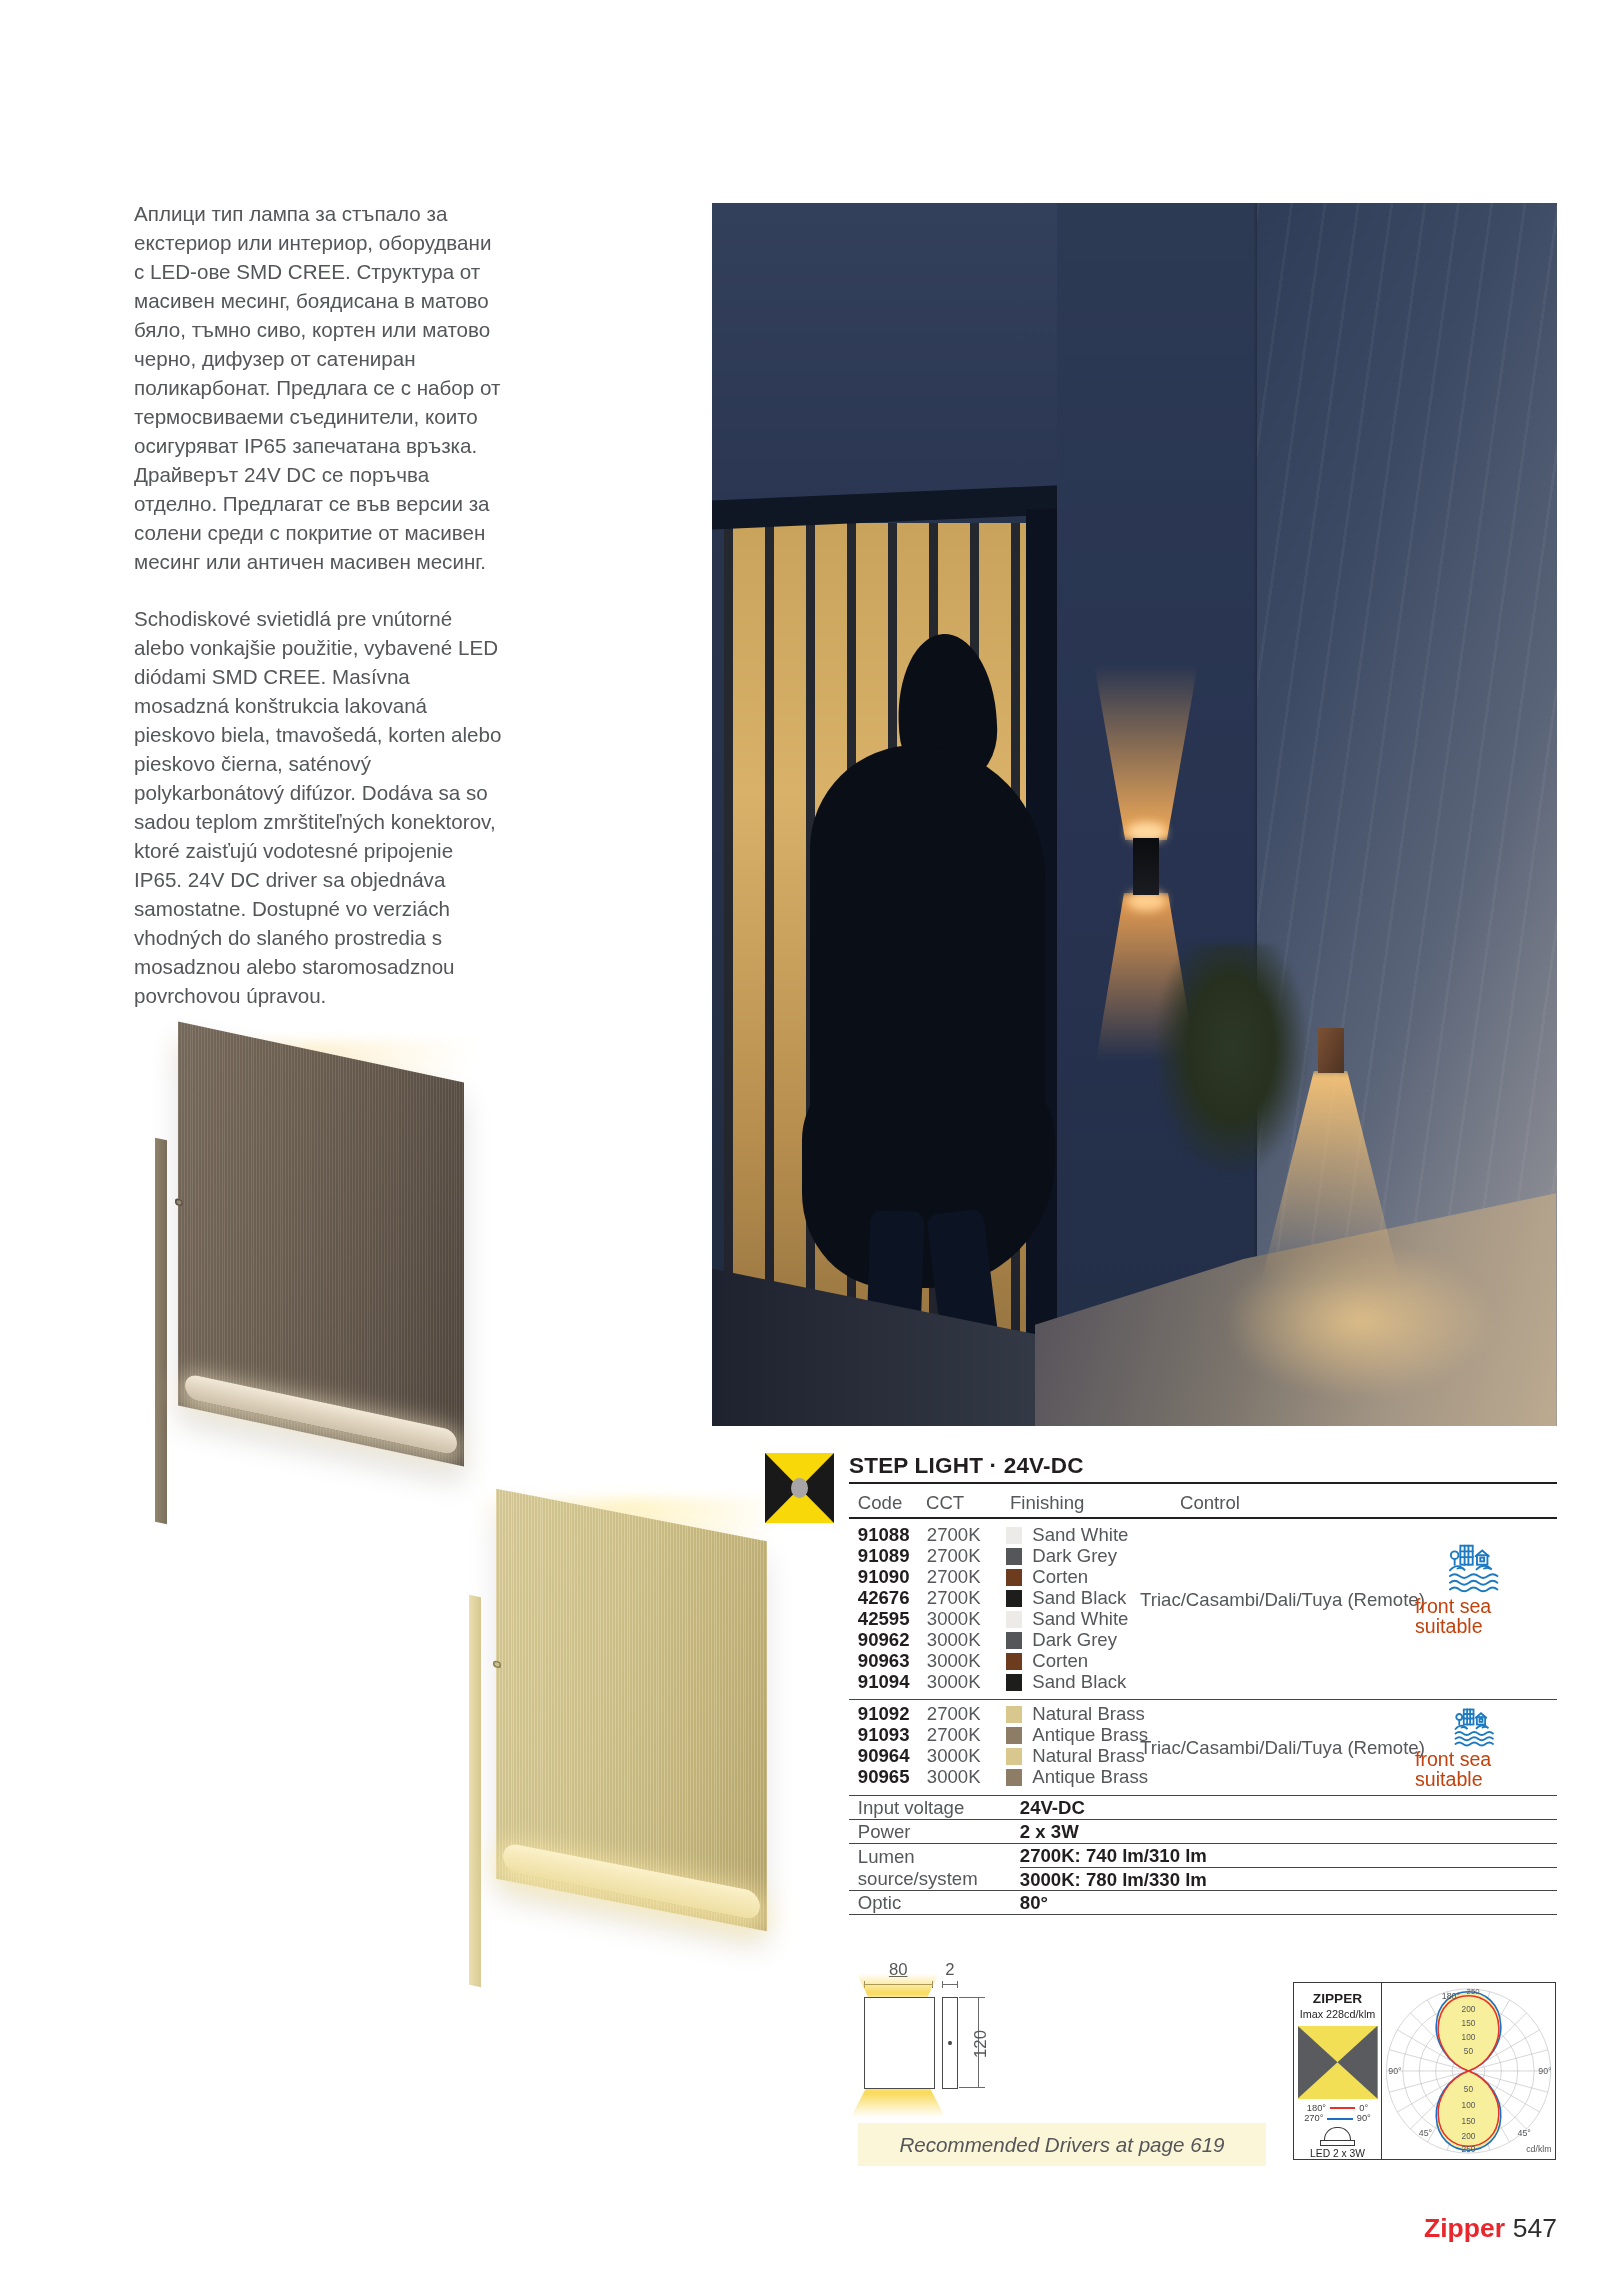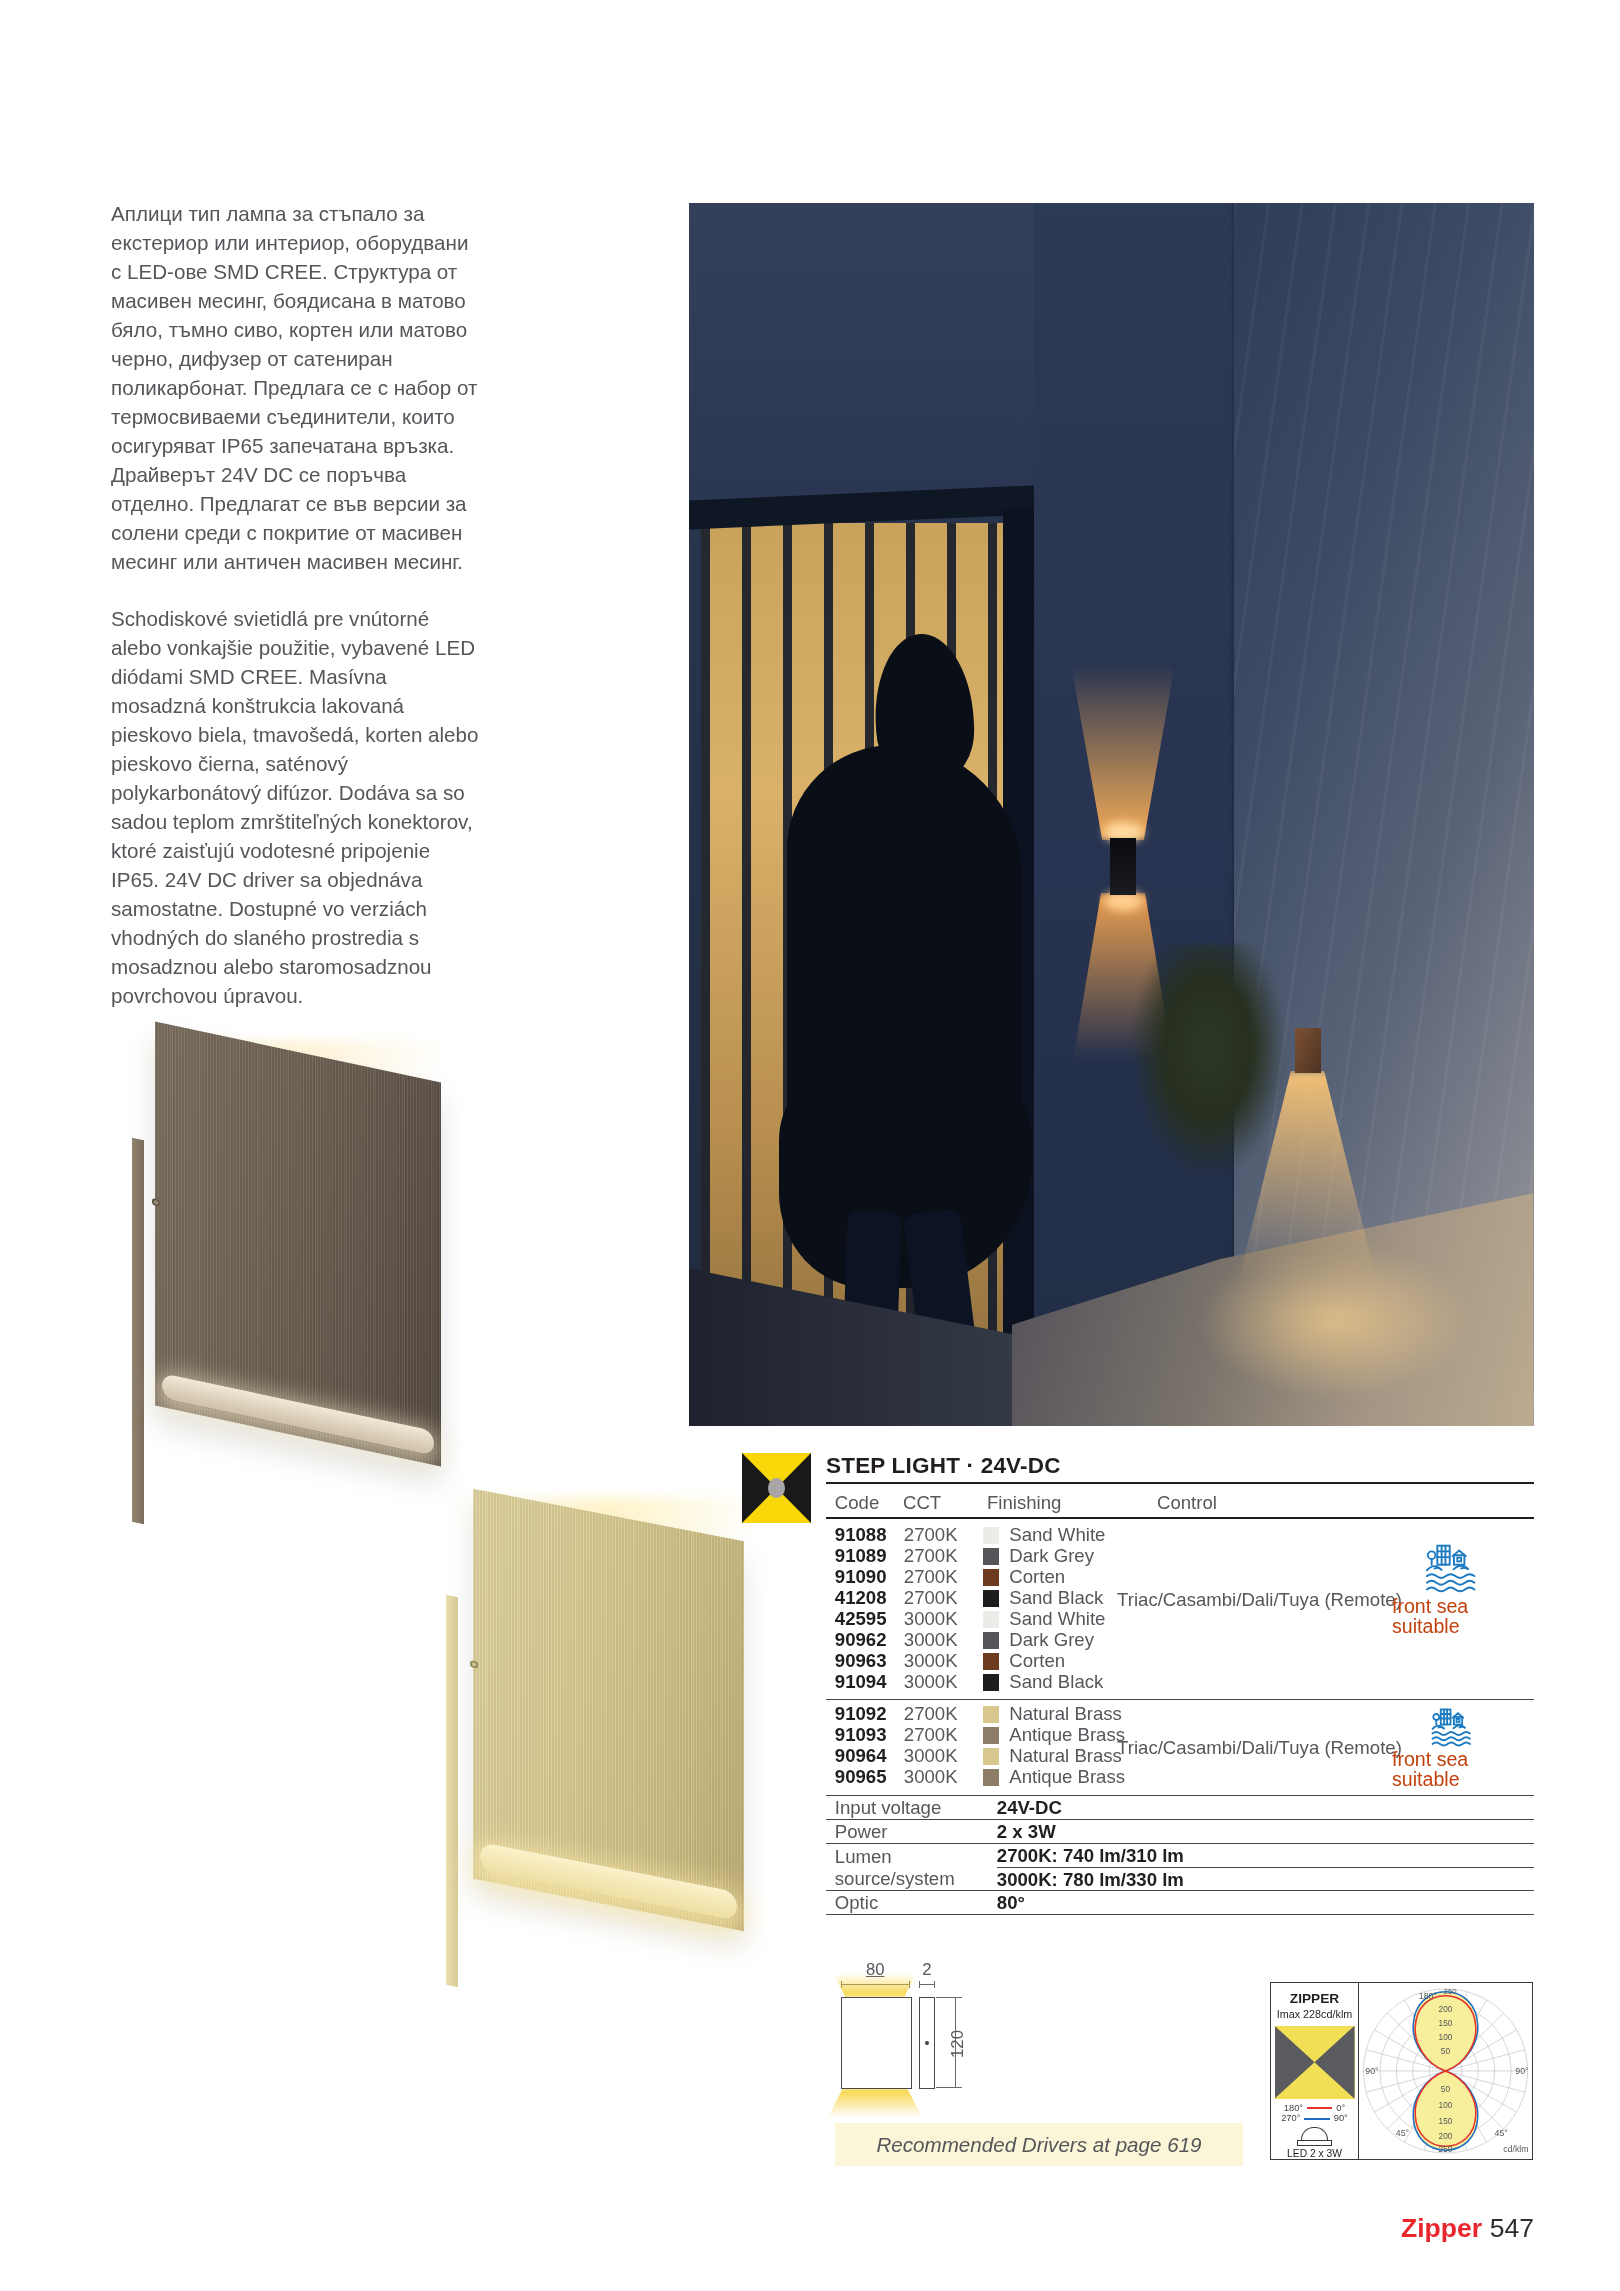--- a/index.html
+++ b/index.html
@@ -1,20 +1,20 @@
 <!DOCTYPE html>
 <html><head>
 <meta charset="utf-8">
 <style>
   html,body{margin:0;padding:0;}
   body{
     width:1620px;height:2292px;position:relative;background:#ffffff;
     font-family:"Liberation Sans",sans-serif;color:#221e1f;overflow:hidden;
   }
-  .abs{position:absolute;}
+  .abs{position:absolute;margin-left:23px;}
 
   
   .desc{left:111px;top:199px;width:370px;font-size:20.6px;line-height:29px;color:#54565a;}
   .desc p{margin:0 0 28px 0;}
 
   
   .photo{left:689px;top:203px;width:845px;height:1223px;overflow:hidden;
          background:linear-gradient(160deg,#2b3850 0%,#253148 45%,#1d2637 100%);}
   .photo *{position:absolute;}
   .ph-wall-top{left:0;top:0;width:345px;height:302px;background:linear-gradient(180deg,#33405c,#2b3752);}
@@ -269,21 +269,21 @@
         <span class="c-sw" style="background: rgb(84, 86, 90);"></span>
         <span class="c-fin">Dark Grey</span>
       </div>
     <div class="frow">
         <span class="c-code">91090</span>
         <span class="c-cct">2700K</span>
         <span class="c-sw" style="background: rgb(109, 59, 30);"></span>
         <span class="c-fin">Corten</span>
       </div>
     <div class="frow">
-        <span class="c-code">41208</span>
+        <span class="c-code">42676</span>
         <span class="c-cct">2700K</span>
         <span class="c-sw" style="background: rgb(29, 29, 27);"></span>
         <span class="c-fin">Sand Black</span>
       </div>
     <div class="frow">
         <span class="c-code">42595</span>
         <span class="c-cct">3000K</span>
         <span class="c-sw" style="background: rgb(237, 235, 231);"></span>
         <span class="c-fin">Sand White</span>
       </div>

